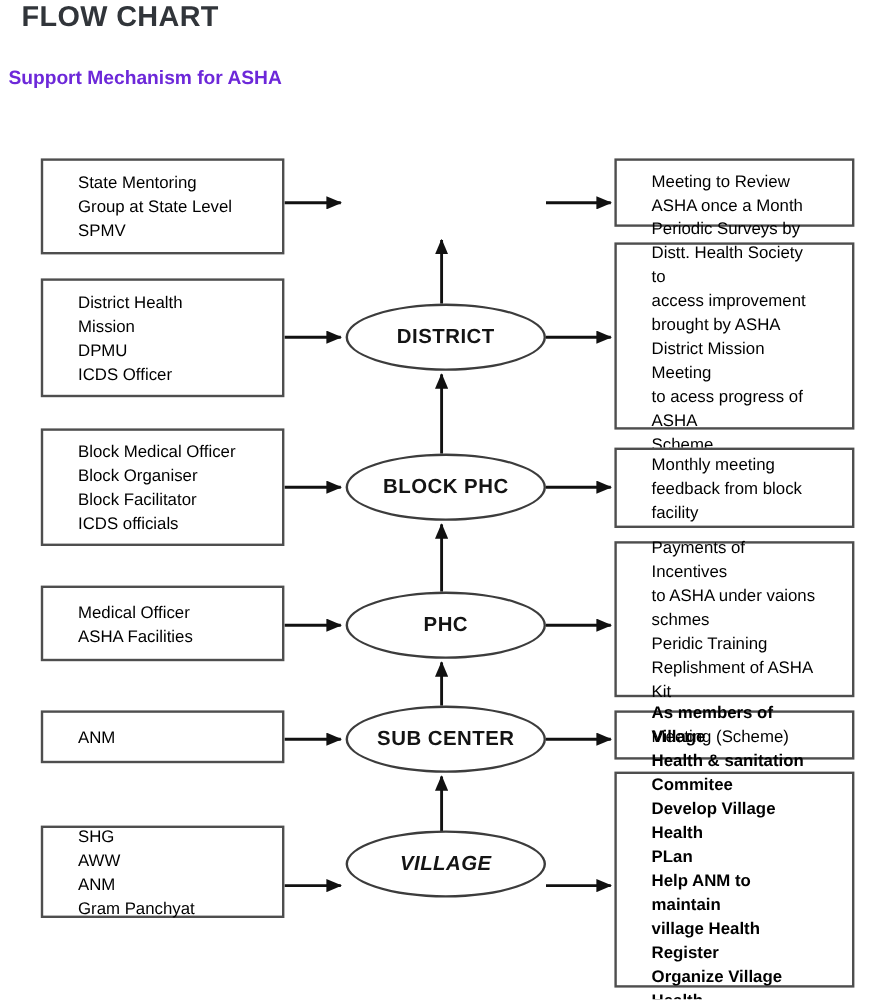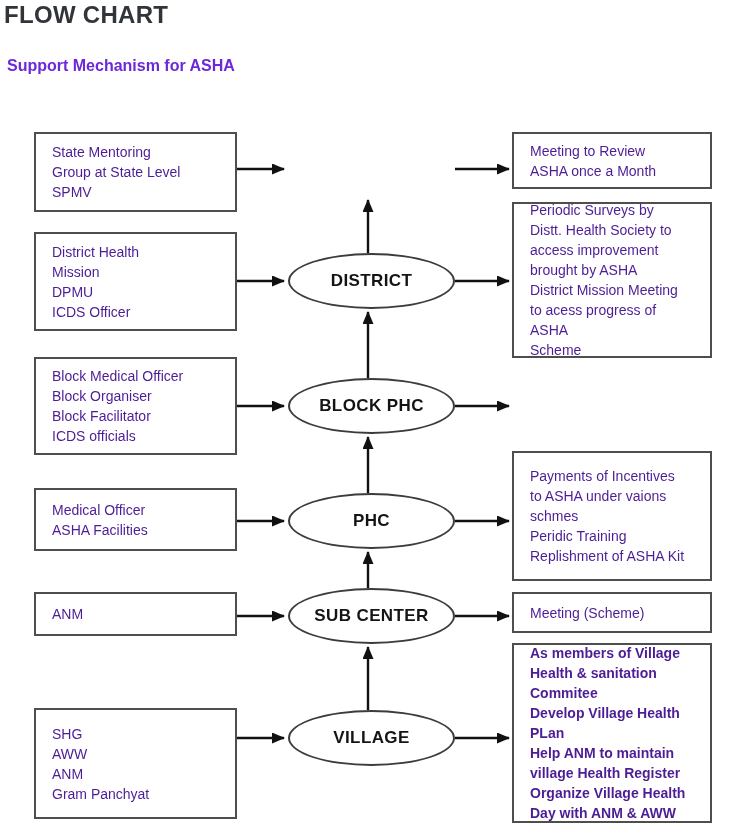--- a/index.html
+++ b/index.html
@@ -6,21 +6,21 @@
   .page {
     position: relative;
     width: 732px;
     height: 833px;
     background: #ffffff;
     font-family: "Liberation Sans", sans-serif;
     overflow: hidden;
   }
   .page-title {
     position: absolute;
-    left: 4px;
+    left: 18px;
     top: 1px;
     font-size: 24px;
     font-weight: 700;
     letter-spacing: 0.3px;
     color: #31353a;
   }
   .page-subtitle {
     position: absolute;
     left: 7px;
     top: 57px;
@@ -32,28 +32,28 @@
     position: absolute;
     left: 0; top: 0;
     width: 732px; height: 833px;
     pointer-events: none;
   }
   .box {
     position: absolute;
     box-sizing: border-box;
     background: #ffffff;
     border: 2px solid #4e4e4e;
-    color: #4c1d95;
+    color: #000000;
     font-size: 14px;
     line-height: 20px;
     white-space: pre-line;
     display: flex;
     flex-direction: column;
     justify-content: center;
-    padding: 0 16px;
+    padding: 0 29px;
   }
   .box.input  { left: 34px;  width: 203px; }
   .box.output { left: 512px; width: 200px; }
   .ellipse {
     position: absolute;
     box-sizing: border-box;
     left: 288px;
     width: 167px;
     height: 56px;
     background: #ffffff;
@@ -66,28 +66,28 @@
     font-weight: 700;
     letter-spacing: 0.4px;
     color: #141414;
   }
   
   .i-state    { top: 132px; height: 80px; }
   .i-district { top: 232px; height: 99px; }
   .i-block    { top: 357px; height: 98px; }
   .i-phc      { top: 488px; height: 63px; }
   .i-sub      { top: 592px; height: 44px; }
-  .i-village  { top: 708px; height: 111px; }
+  .i-village  { top: 688px; height: 77px; }
 
   .e-state    { top: 141px; }
   .e-district { top: 253px; }
   .e-block    { top: 378px; }
   .e-phc      { top: 493px; }
   .e-sub      { top: 588px; }
-  .e-village  { top: 710px; }
+  .e-village  { top: 692px; font-style: italic; }
 
   .o-state    { top: 132px; height: 57px; }
   .o-district { top: 202px; height: 156px; }
   .o-block    { top: 373px; height: 67px; }
   .o-phc      { top: 451px; height: 130px; }
   .o-sub      { top: 592px; height: 41px; }
   .o-village  { top: 643px; height: 180px; font-weight: bold; }
 </style>
 </head>
 <body>
@@ -144,20 +144,23 @@
 brought by ASHA
 District Mission Meeting
 to acess progress of ASHA
 Scheme</div>
 
   <div class="box input i-block">Block Medical Officer
 Block Organiser
 Block Facilitator
 ICDS officials</div>
   <div class="ellipse e-block">BLOCK PHC</div>
+  <div class="box output o-block">Monthly meeting
+feedback from block
+facility</div>
 
   <div class="box input i-phc">Medical Officer
 ASHA Facilities</div>
   <div class="ellipse e-phc">PHC</div>
   <div class="box output o-phc">Payments of Incentives
 to ASHA under vaions
 schmes
 Peridic Training
 Replishment of ASHA Kit</div>
 

